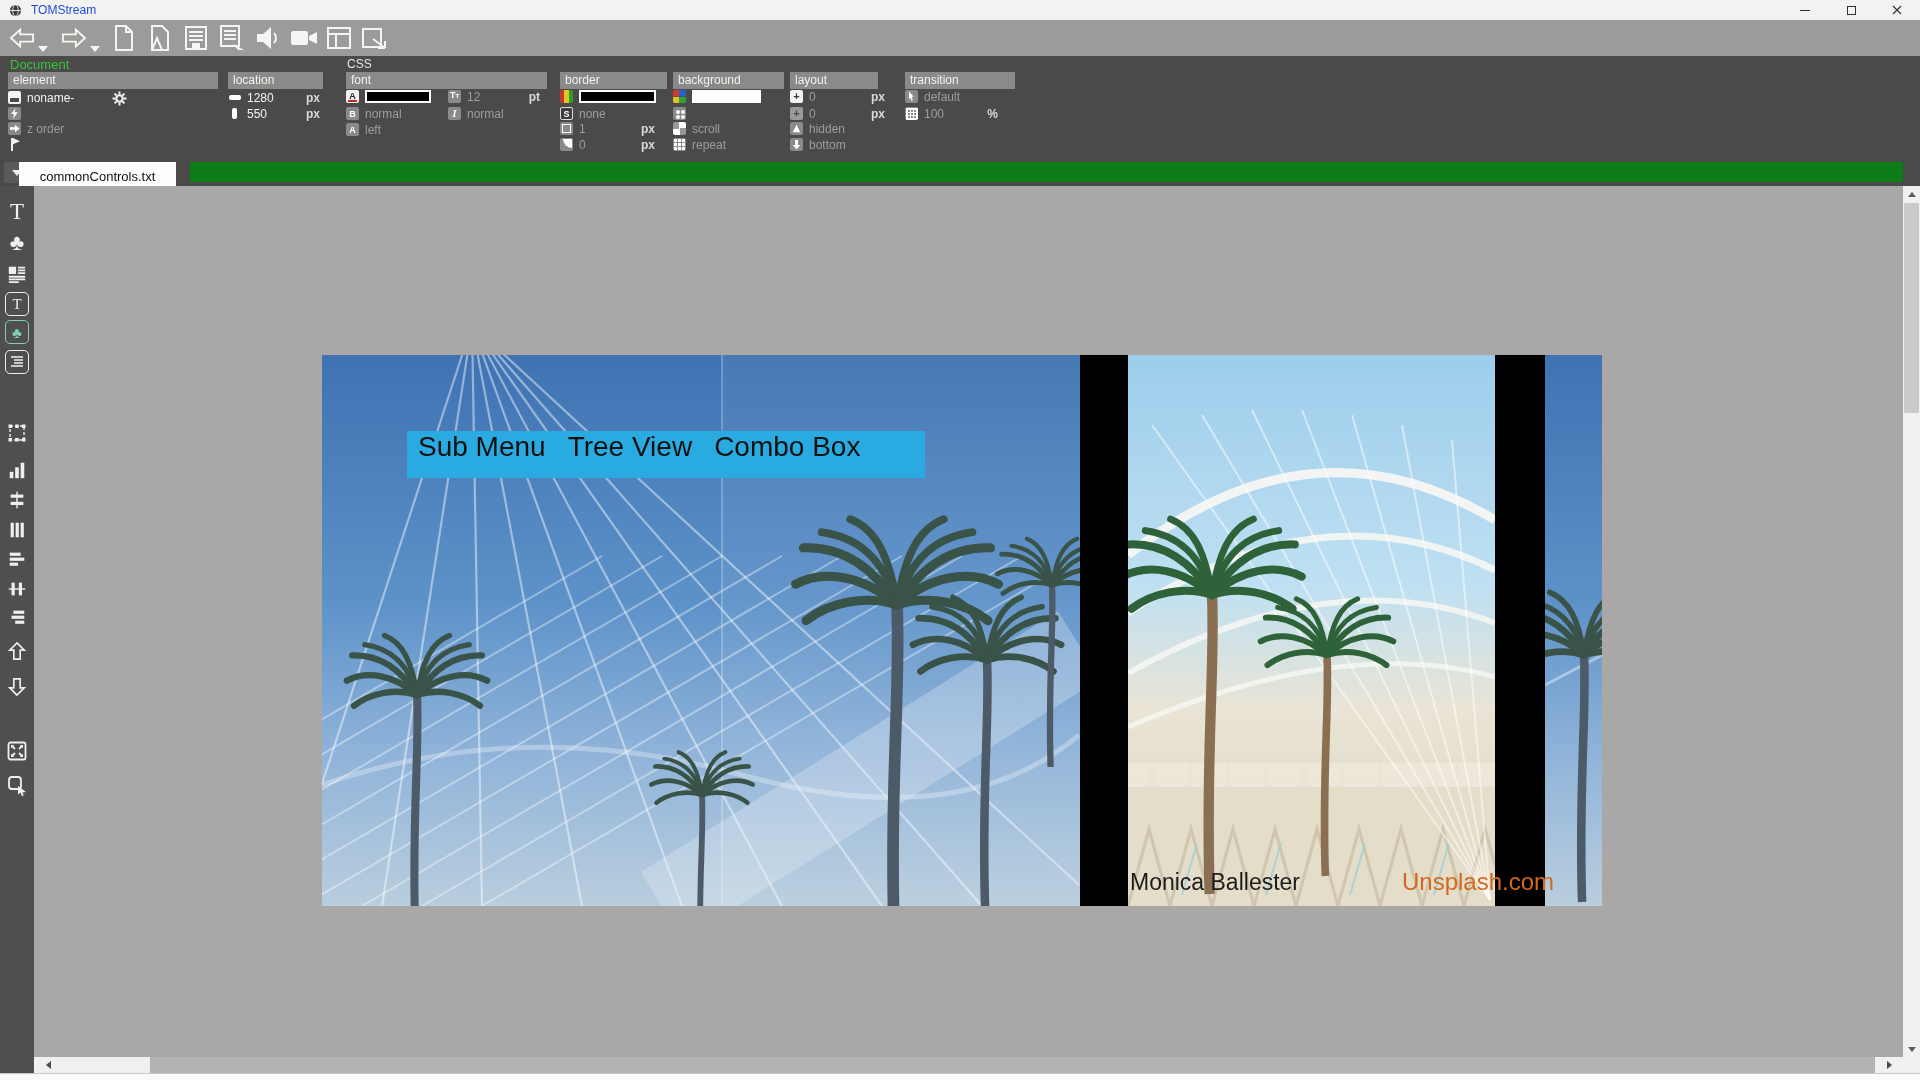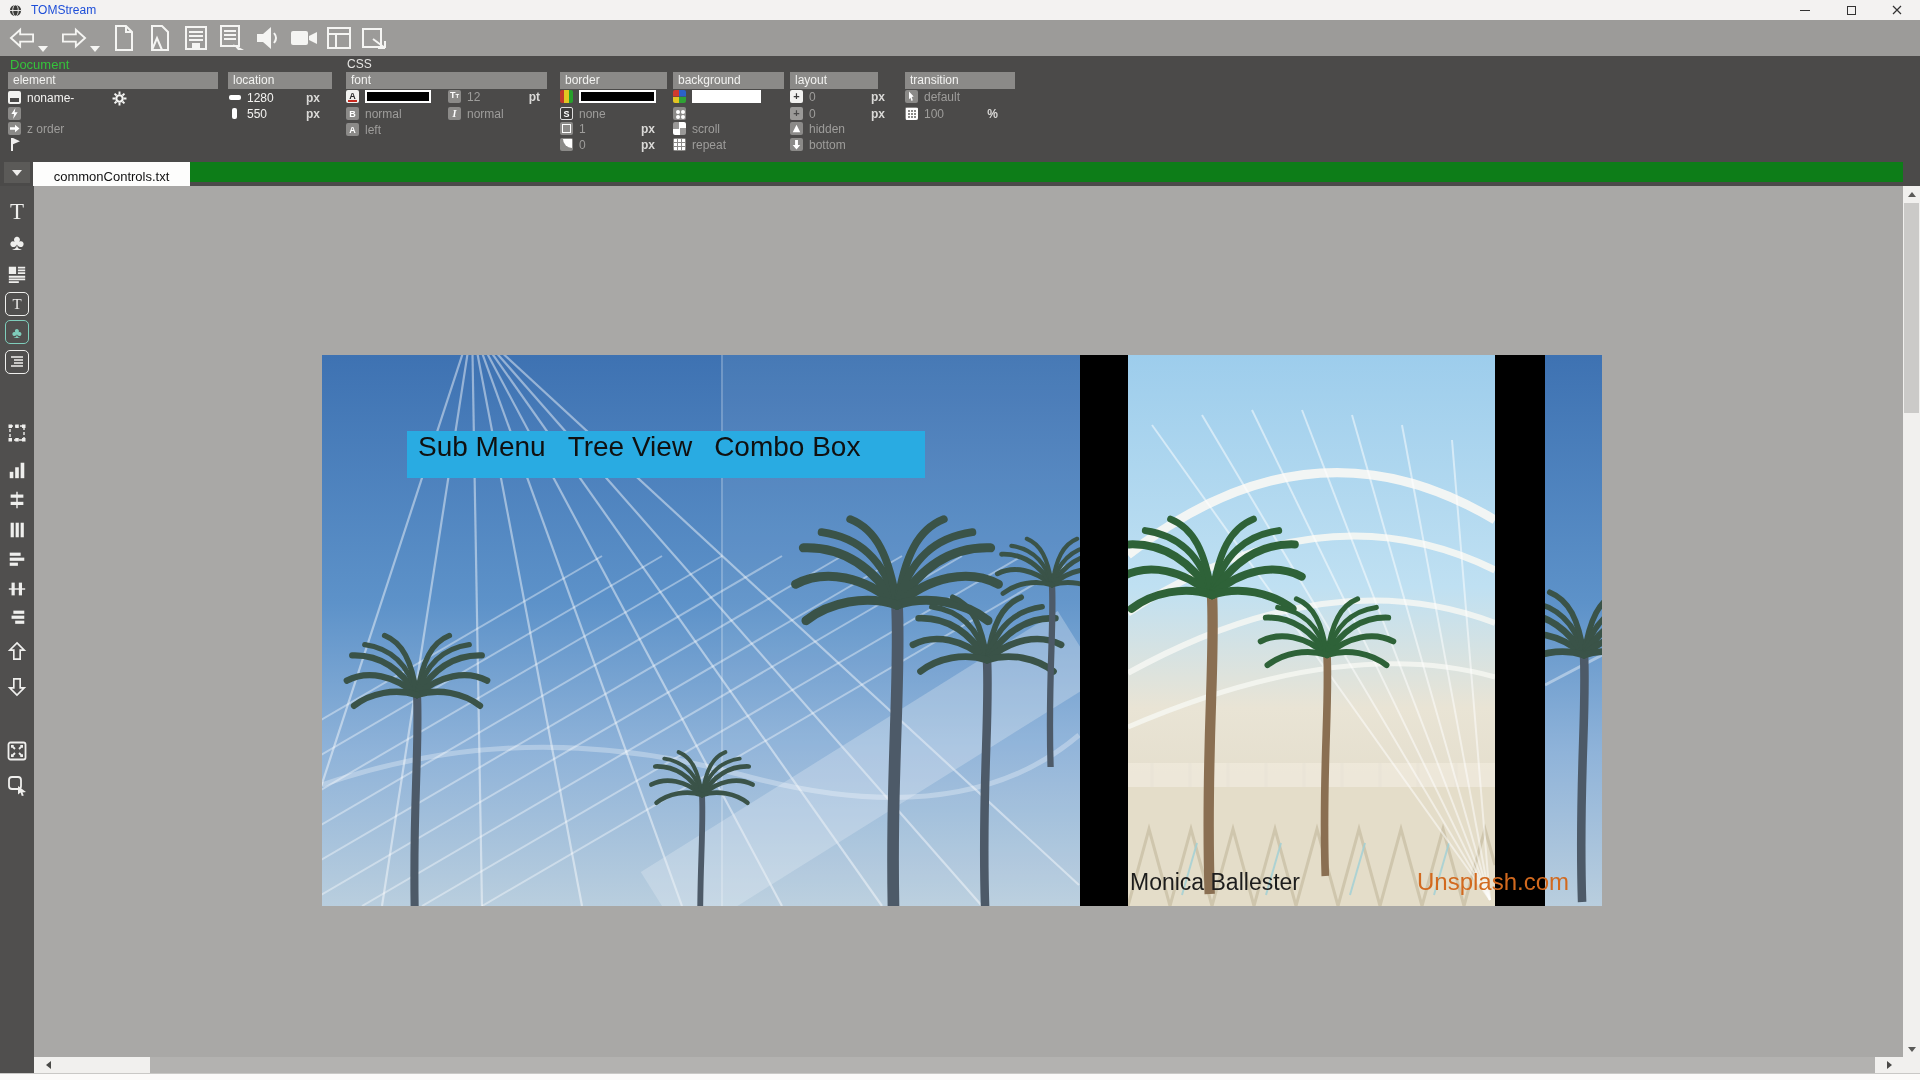--- a/index.html
+++ b/index.html
@@ -104,21 +104,21 @@
     background-image:linear-gradient(#fff 1px,transparent 1px),linear-gradient(90deg,#fff 1px,transparent 1px);
     background-size:3px 3px; }
   .gear { position:absolute; left:104px; top:0px; }
 
   
   #tabrow { position:absolute; left:0; top:160px; width:1920px; height:26px; background:#4b4a49; }
   #tab-dd { position:absolute; left:4px; top:2px; width:26px; height:21px; background:#5b5a58;
             display:grid; place-items:center; }
   #tab-dd::after { content:""; width:0; height:0; border-left:5px solid transparent;
             border-right:5px solid transparent; border-top:6px solid #efeeec; }
-  #tab-active { position:absolute; left:33px; top:2px; width:157px; height:28px; background:#fdfdfc;
+  #tab-active { position:absolute; left:19px; top:2px; width:157px; height:28px; background:#fdfdfc;
             color:#101010; font-size:13px; display:grid; place-items:center; }
   #tab-greenbar { position:absolute; left:190px; top:2px; width:1713px; height:20px; background:#0d7d18; }
 
   
   #sidebar { position:absolute; left:0; top:186px; width:34px; height:887px; background:#504f4e; }
   .tool { position:absolute; left:5px; width:24px; height:26px; display:grid; place-items:center;
           color:#efefed; }
   .tool-frame { border:1.5px solid #efefed; border-radius:5px; width:24px; height:24px; }
   .tool-frame.teal { border-color:#7fcdbb; color:#7fcdbb; }
   .serifT { font-family:"Liberation Serif", serif; }
@@ -138,21 +138,21 @@
   #menu-bar { position:absolute; left:85px; top:76px; width:518px; height:47px; background:#29abe2;
               display:flex; align-items:flex-start; color:#101010; font-size:28px; }
   .menu-item { padding:0 11px; white-space:nowrap; }
   #sub-menu { position:absolute; left:85px; top:123px; width:139px; height:222px; background:#dcdbd8;
               padding-top:6px; font-family:"Liberation Serif", serif; font-size:25px; color:#141414; }
   .submenu-item { height:48px; line-height:48px; padding-left:7px; white-space:nowrap; }
   #combo-list { position:absolute; left:226px; top:173px; width:198px; height:123px; background:#cf9e9a;
               padding-top:7px; font-family:"Liberation Serif", serif; font-size:26px; color:#141414; }
   .combo-item { height:37px; line-height:37px; padding-left:8px; white-space:nowrap; }
   #credit-author { position:absolute; left:808px; top:514px; font-size:23px; color:#1c1c1c; }
-  #credit-source { position:absolute; left:1080px; top:513px; font-size:24px; color:#d2691e;margin-left:15px; }
+  #credit-source { position:absolute; left:1080px; top:513px; font-size:24px; color:#d2691e; }
 
   
   #vscroll { position:absolute; left:1903px; top:186px; width:17px; height:871px; background:#f1f0ee; }
   .sb-btn { position:absolute; width:17px; height:16px; display:grid; place-items:center; background:#f1f0ee; }
   .tri-up { width:0; height:0; border-left:4px solid transparent; border-right:4px solid transparent;
             border-bottom:5px solid #5a5a58; }
   .tri-down { width:0; height:0; border-left:4px solid transparent; border-right:4px solid transparent;
             border-top:5px solid #5a5a58; }
   .tri-left { width:0; height:0; border-top:4px solid transparent; border-bottom:4px solid transparent;
             border-right:5px solid #4a4a48; }
@@ -280,21 +280,21 @@
       <span class="pi pi-bolt"></span>
     </div>
     <div class="prow" style="left:8px;top:66px">
       <span class="pi pi-zarrow"></span>
       <span>z order</span>
     </div>
     <div class="prow" style="left:8px;top:82px">
       <span class="pi pi-flag"></span>
     </div>
 
-    <div class="sec-h" style="left:228px;width:104px">location</div>
+    <div class="sec-h" style="left:228px;width:95px">location</div>
     <div class="prow" style="left:228px;top:35px;width:92px">
       <span class="pi pi-hbar"></span>
       <span class="white">1280</span>
       <span class="punit">px</span>
     </div>
     <div class="prow" style="left:228px;top:51px;width:92px">
       <span class="pi pi-vbar"></span>
       <span class="white">550</span>
       <span class="punit">px</span>
     </div>

